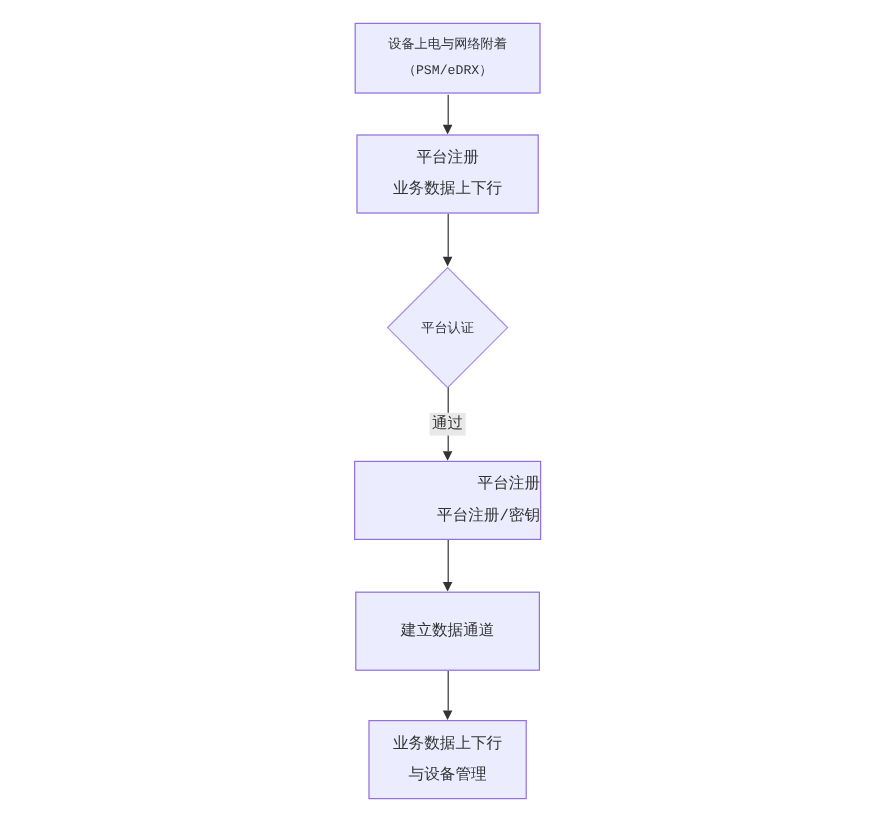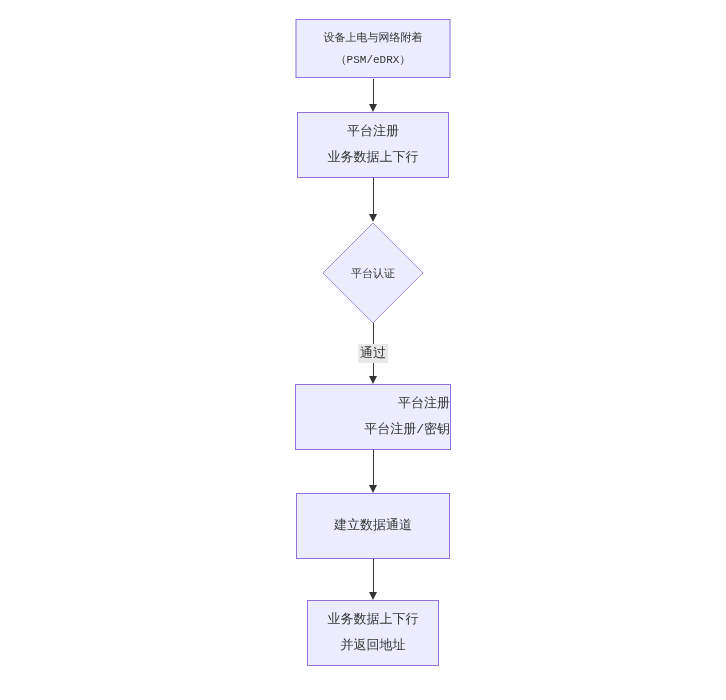--- a/index.html
+++ b/index.html
@@ -141,16 +141,16 @@
     <div>建立数据通道</div>
   </div>
 
   <div class="edge e4">
     <div class="edge-line"></div>
     <div class="arrowhead"></div>
   </div>
 
   <div class="node n5">
     <div>业务数据上下行</div>
-    <div>并返回地址</div>
+    <div>与设备管理</div>
   </div>
 
 </div>
 
 </body></html>

